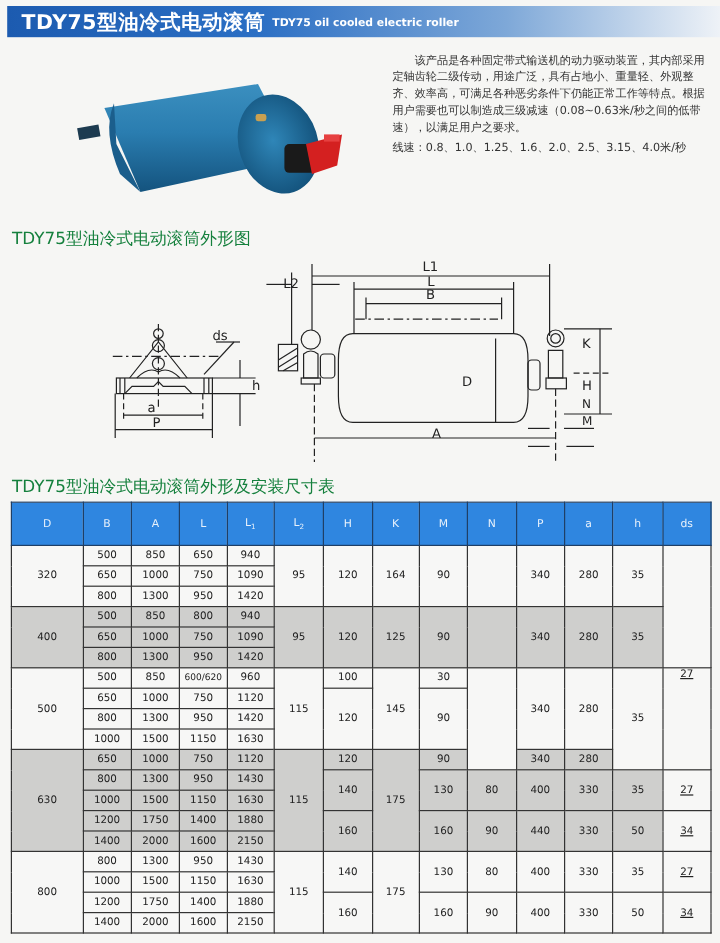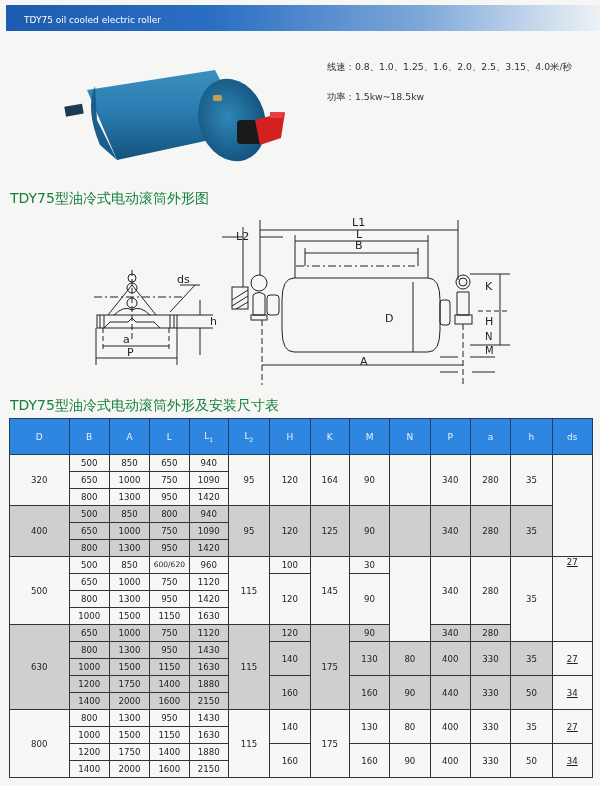--- a/index.html
+++ b/index.html
@@ -5,28 +5,28 @@
   * { box-sizing: border-box; margin: 0; padding: 0; }
   html, body { width: 600px; height: 786px; background: #f6f6f4; overflow: hidden; }
   body { font-family: "DejaVu Sans", "Liberation Sans", sans-serif; color: #222; position: relative; }
 
   .banner {
     position: absolute; left: 6px; top: 5px; width: 594px; height: 26px;
     background: linear-gradient(90deg, #1c5bb0 0%, #2b6fc4 35%, #7ea8d8 70%, #eef2f7 100%);
     display: flex; align-items: center; padding-left: 12px;
   }
   .banner .cn { color: #fff; font-weight: bold; font-size: 17px; letter-spacing: 0.5px; }
-  .banner .en { color: #fff; font-weight: normal; font-size: 9px; margin-left: 6px; margin-top: 3px; }
+  .banner .en { color: #fff; font-weight: bold; font-size: 9px; margin-left: 6px; margin-top: 3px; }
 
   .photo { position: absolute; left: 55px; top: 50px; width: 230px; height: 115px; }
 
   .desc { position: absolute; left: 327px; top: 44px; width: 268px; font-size: 9.3px; line-height: 14px; color: #333; }
   .desc p { margin: 0; }
   .desc .para { text-indent: 2em; }
-  .desc .spec { margin-top: 16px; }
+  .desc .spec { margin-top: 3px; }
 
   .sec-title { position: absolute; left: 10px; font-size: 14px; color: #15803d; }
   .drawing { position: absolute; left: 0; top: 205px; width: 600px; height: 190px; }
 
   table.dims {
     position: absolute; left: 9px; top: 418px; width: 584px;
     border-collapse: collapse; font-size: 8.6px; text-align: center; table-layout: fixed;
   }
   table.dims th {
     background: #2f86e0; color: #e8f1fb; font-weight: normal; height: 36px;
@@ -35,20 +35,21 @@
   table.dims td { border: 1px solid #333; height: 17px; padding: 0; }
   .w { background: #f7f7f6; }
   .g { background: #cfcfcd; }
   .outer { border-right: 1.5px solid #333; text-decoration: underline; }
   sub { font-size: 6px; vertical-align: sub; }
 </style>
 </head>
 <body>
 
 <div class="banner">
+  <span class="cn">TDY75型油冷式电动滚筒</span>
   <span class="en">TDY75 oil cooled electric roller</span>
 </div>
 
 <svg class="photo" viewBox="0 0 230 115">
   <defs>
     <linearGradient id="body" x1="0" y1="0" x2="0" y2="1">
       <stop offset="0" stop-color="#3b8fbf"></stop>
       <stop offset="0.45" stop-color="#2a7db0"></stop>
       <stop offset="1" stop-color="#14537e"></stop>
     </linearGradient>
@@ -61,22 +62,22 @@
   <path d="M32 40 L160 20 L192 82 L62 110 Z" fill="url(#body)"></path>
   <path d="M40 36 Q30 60 45 95 L62 110 L42 70 Z" fill="#1b5e8c"></path>
   <ellipse cx="177" cy="70" rx="33" ry="42" transform="rotate(-18 177 70)" fill="url(#cap)"></ellipse>
   <rect x="158" y="45" width="9" height="6" fill="#c9a050" rx="2"></rect>
   <rect x="182" y="70" width="26" height="24" fill="#1a1a1a" rx="4"></rect>
   <path d="M200 70 L230 62 L226 88 L205 95 Z" fill="#d42020"></path>
   <rect x="215" y="62" width="13" height="6" fill="#e64040"></rect>
 </svg>
 
 <div class="desc">
+  <p class="para">该产品是各种固定带式输送机的动力驱动装置，其内部采用定轴齿轮二级传动，用途广泛，具有占地小、重量轻、外观整齐、效率高，可满足各种恶劣条件下仍能正常工作等特点。根据用户需要也可以制造成三级减速（0.08~0.63米/秒之间的低带速），以满足用户之要求。</p>
   <p class="spec">线速：0.8、1.0、1.25、1.6、2.0、2.5、3.15、4.0米/秒</p>
-  <p class="spec">功率：1.5kw~18.5kw</p>
 </div>
 
 <div class="sec-title" style="top:190px;">TDY75型油冷式电动滚筒外形图</div>
 
 <svg class="drawing" viewBox="0 205 600 190" stroke="#222" fill="none" stroke-width="1">
 
   <g>
     <line x1="94" y1="297" x2="183" y2="297" stroke-dasharray="8,3,2,3"></line>
     <rect x="97" y="315" width="80" height="13"></rect>
     <line x1="100" y1="315" x2="100" y2="328"></line>

